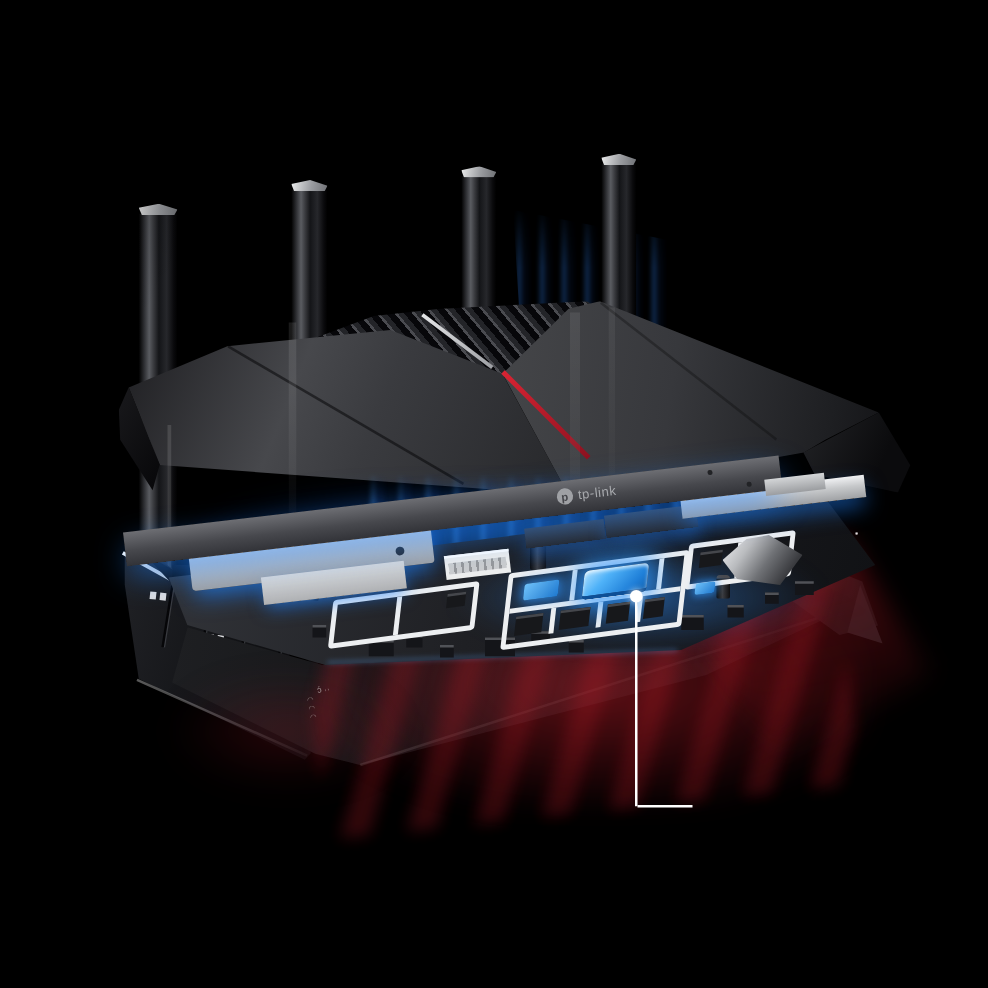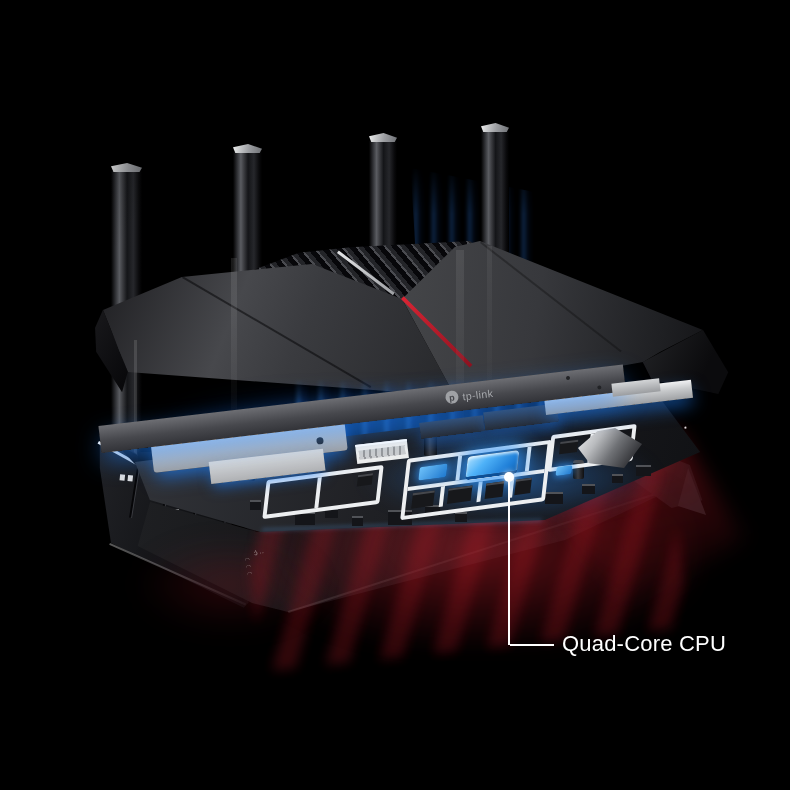--- a/index.html
+++ b/index.html
@@ -224,15 +224,14 @@
   </div>
   <div class="abs" style="left:612px;top:381px;width:48px;height:13px;transform:rotate(-6.7deg);background:linear-gradient(180deg,#d3d5d7,#9b9da0);"></div>
 
   <div class="abs" style="left:0;top:0;width:790px;height:790px;pointer-events:none;
               background:radial-gradient(circle at 400px 420px,transparent 330px,rgba(0,0,0,.55) 520px,#000 650px);"></div>
 
   <div class="abs" style="left:504px;top:472px;width:10px;height:10px;border-radius:50%;background:var(--callout-white,#fff);
               box-shadow:0 0 6px rgba(255,255,255,.8);z-index:20;"></div>
   <div class="abs callout-line" style="left:508px;top:481px;width:2px;height:164px;z-index:20;"></div>
   <div class="abs callout-line" style="left:510px;top:644px;width:44px;height:2px;z-index:20;"></div>
-  <div id="callout-label" class="abs" style="left:562px;top:631px;z-index:20;">Quad-Core CPU</div>
 
 </div>
 
 </body></html>

